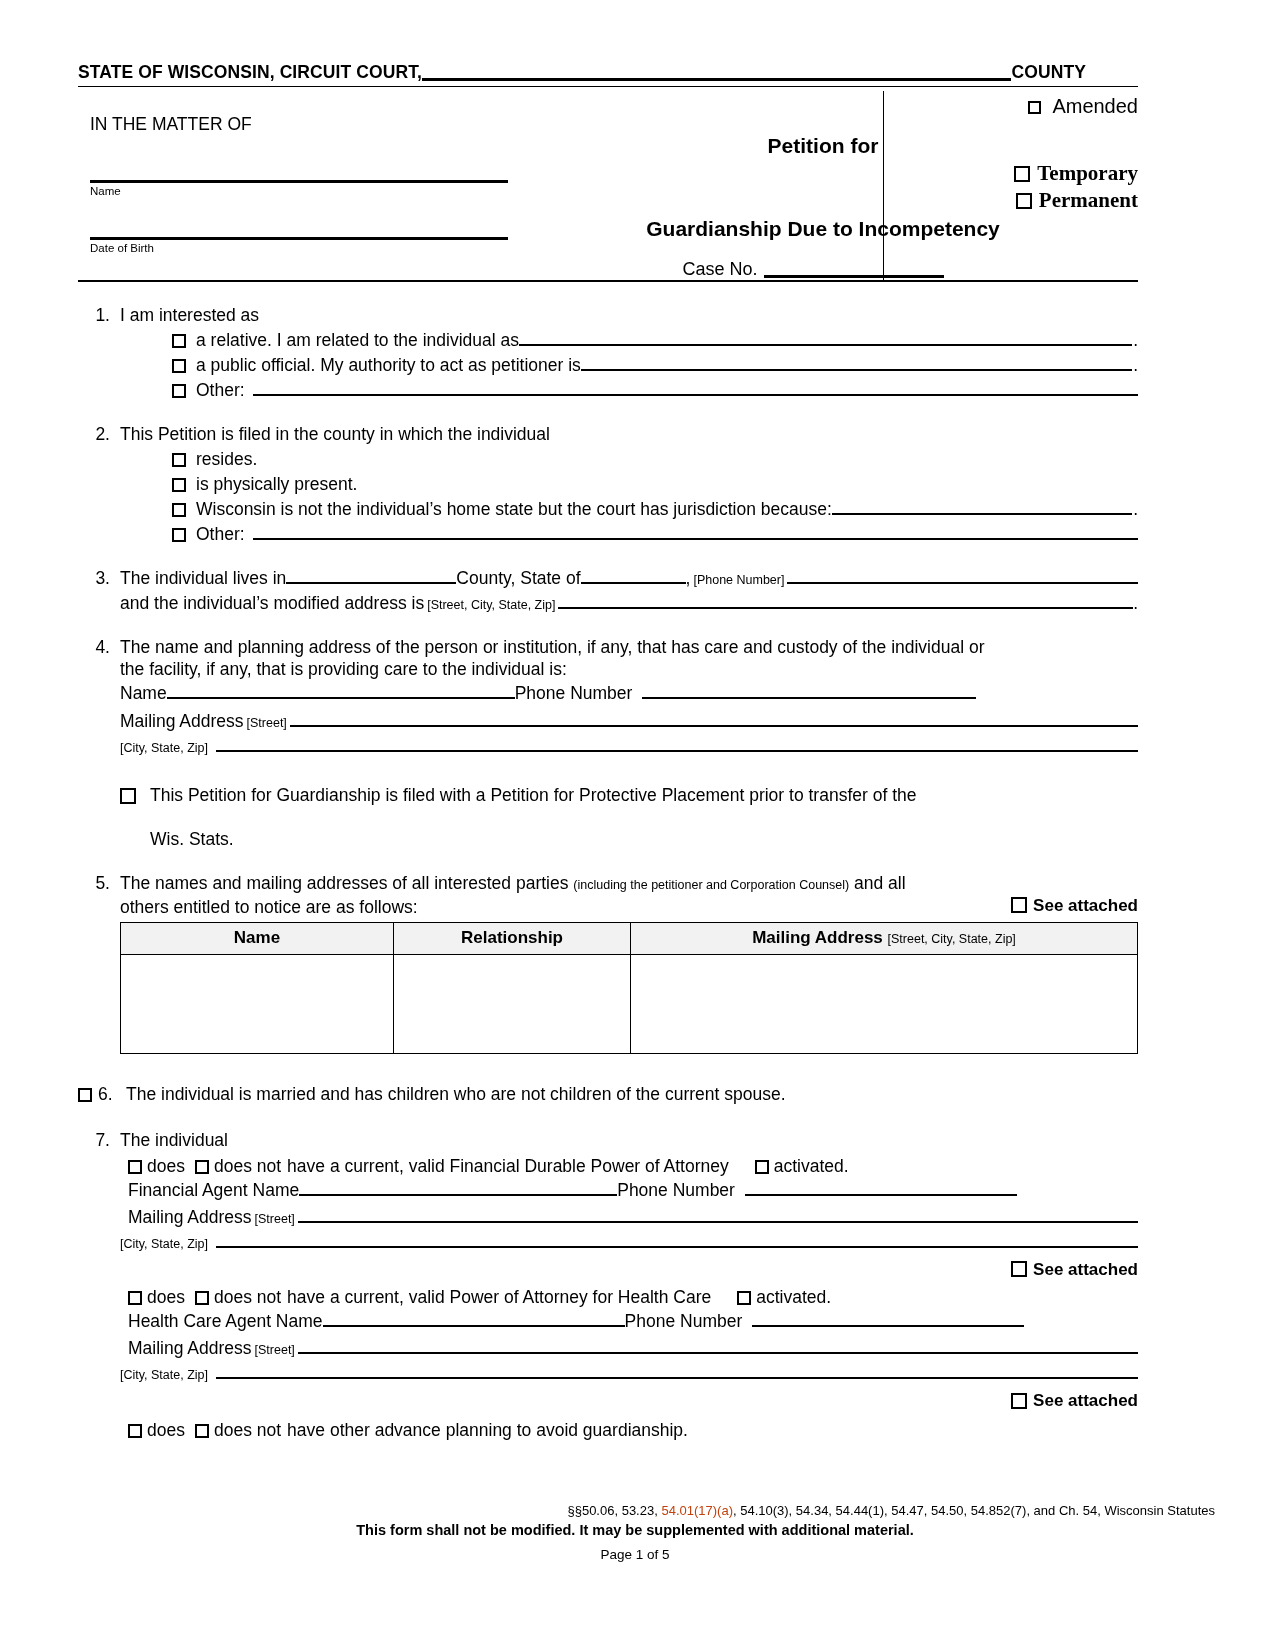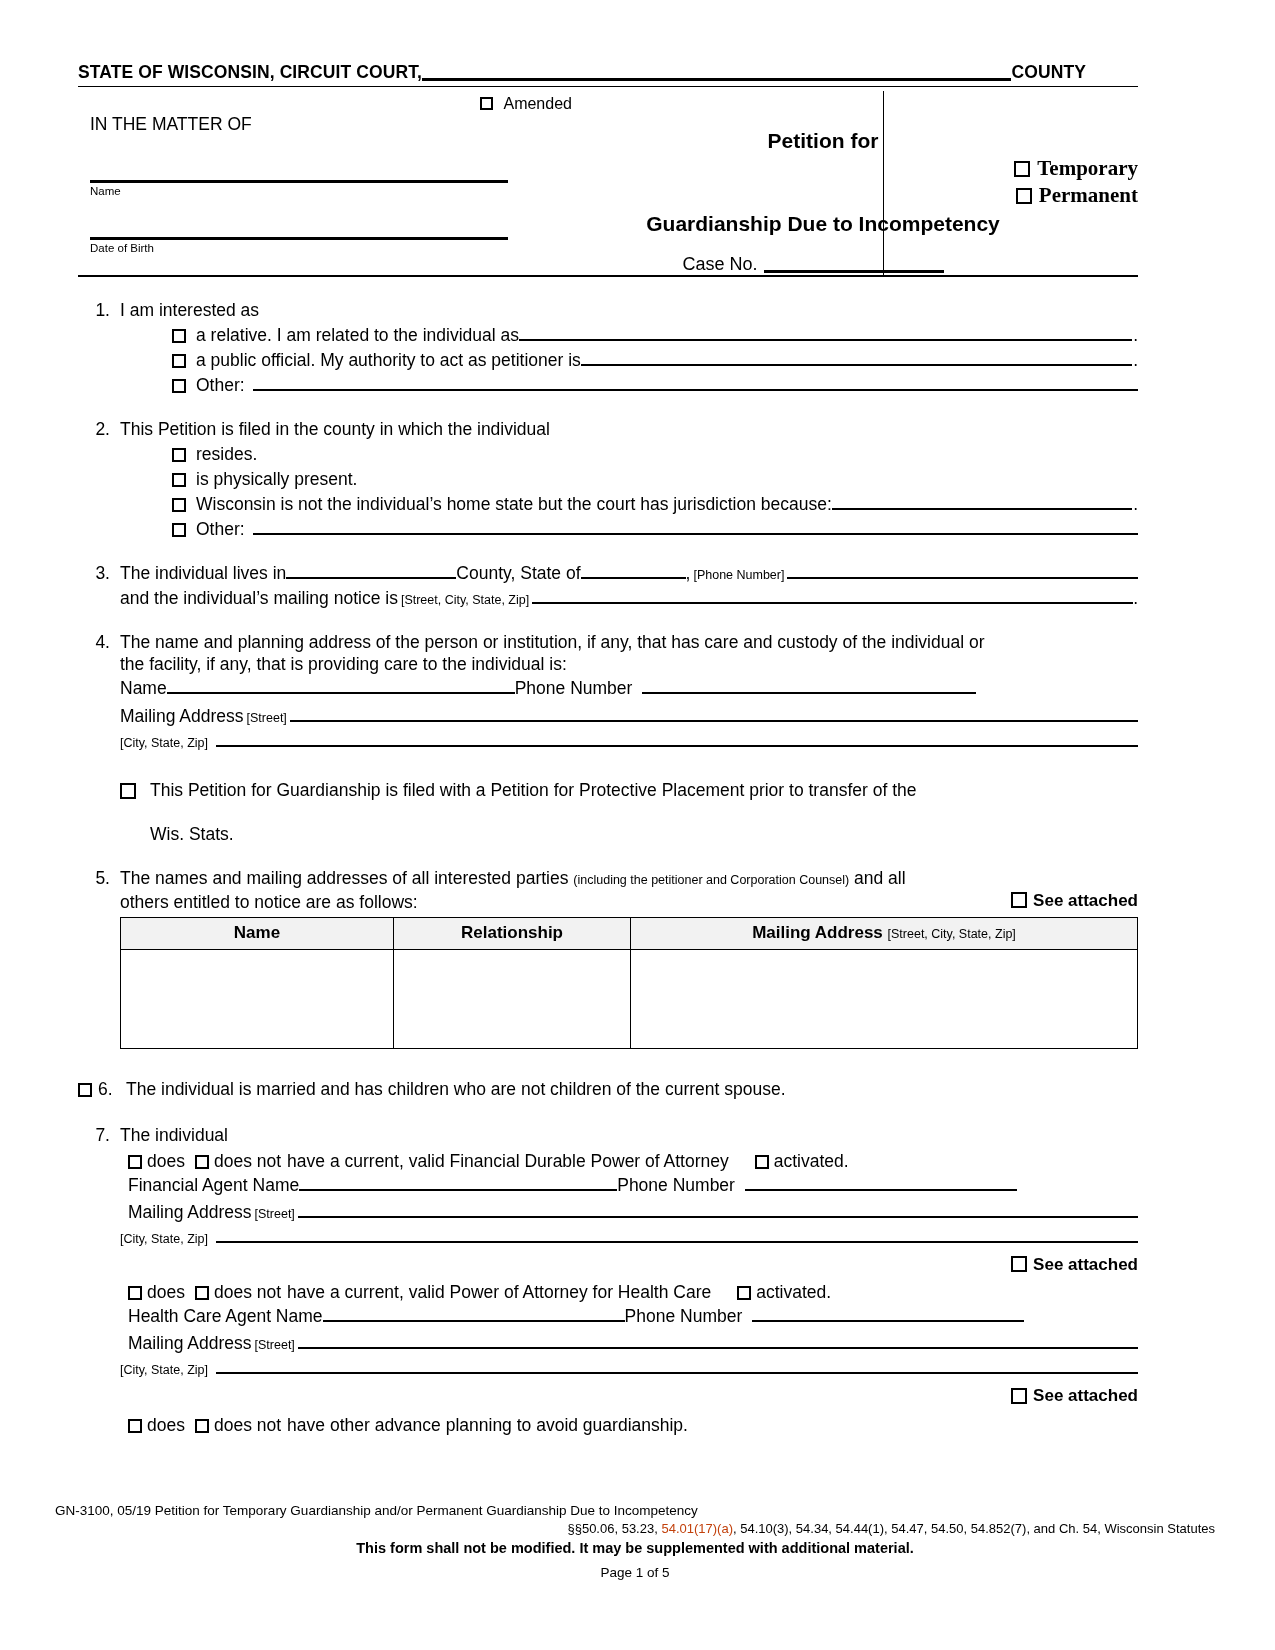--- a/index.html
+++ b/index.html
@@ -91,22 +91,22 @@
     line-height: 1.2;
     margin-top: 2px;
   }
   .caption-right {
     flex: 1 1 auto;
     text-align: center;
     padding-top: 8px;
     position: relative;
   }
   .amended-row {
-    text-align: left;
-    font-size: 16px;
+    text-align: right;
+    font-size: 20px;
     margin-bottom: 14px;
     margin-left: -28px;
   }
   .title-big {
     font-weight: bold;
     font-size: 21px;
     line-height: 1.32;
   }
   .title-line-cb {
     display: flex;
@@ -403,21 +403,21 @@
         <div class="line-flex">
           <span>The individual lives in</span>
           <span class="rule" style="width:170px"></span>
           <span>County, State of</span>
           <span class="rule" style="width:105px"></span>
           <span>,</span>
           <span class="tiny tiny-pad">[Phone Number]</span>
           <span class="rule rule-grow"></span>
         </div>
         <div class="line-flex" style="margin-top:3px">
-          <span>and the individual’s mailing notice is</span>
+          <span>and the individual’s modified address is</span>
           <span class="tiny tiny-pad">[Street, City, State, Zip]</span>
           <span class="rule rule-grow"></span>
           <span>.</span>
         </div>
       </div>
     </div>
 
     <div class="item">
       <div class="item-num">4.</div>
       <div class="item-body">
@@ -595,18 +595,17 @@
             <span>does not</span>
           </span>
           <span style="padding-left:6px">have other advance planning to avoid guardianship.</span>
         </div>
       </div>
     </div>
 
   </div>
 
   <div class="footer">
-    <div class="f1">GN-3100, 05/19 Petition for Temporary Guardianship and/or Permanent Guardianship Due to Incompetency</div>
     <div class="f2"><span>§§50.06, 53.23, </span><span class="grey">54.01(17)(a)</span><span>, 54.10(3), 54.34, 54.44(1), 54.47, 54.50, 54.852(7), and Ch. 54, Wisconsin Statutes</span></div>
     <div class="f3">This form shall not be modified. It may be supplemented with additional material.</div>
     <div class="f4">Page 1 of 5</div>
   </div>
 </div>
 
 </body></html>

